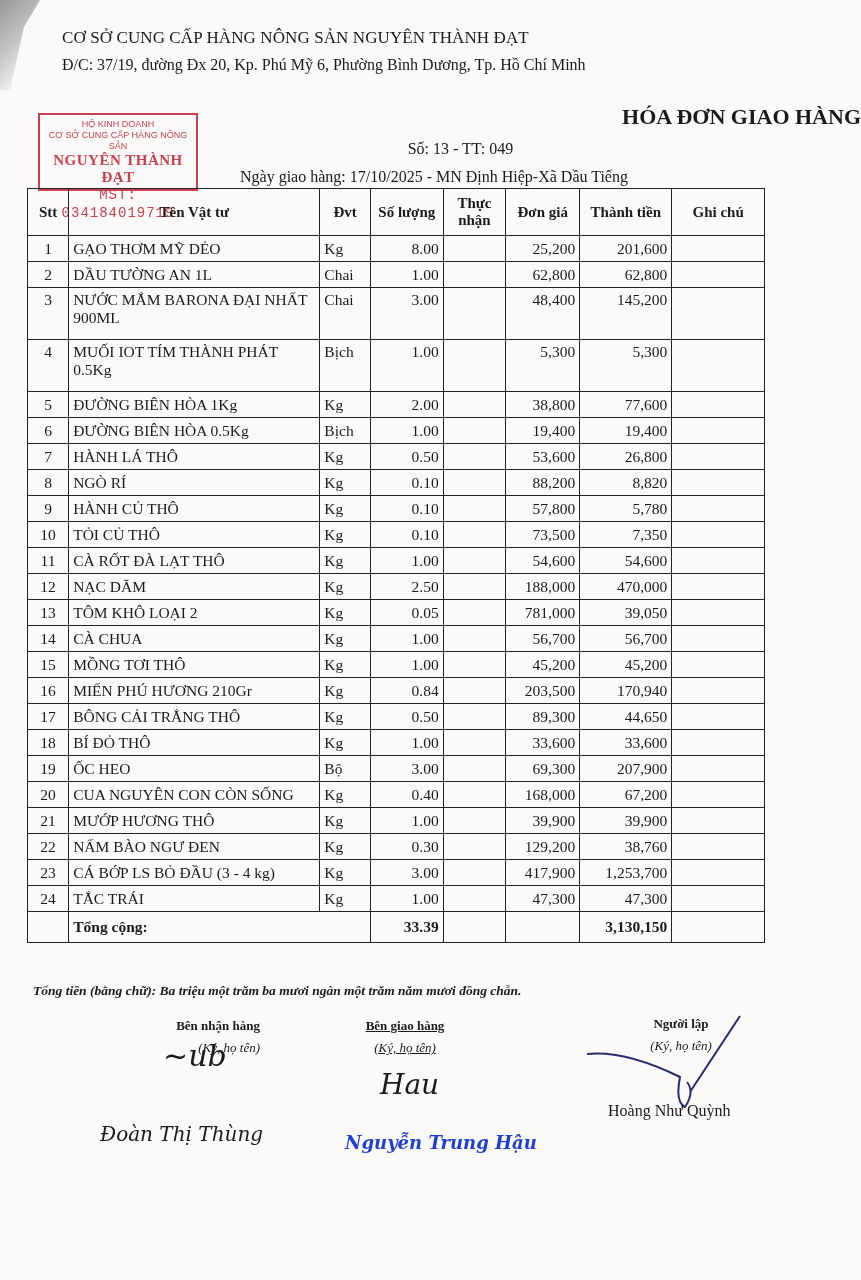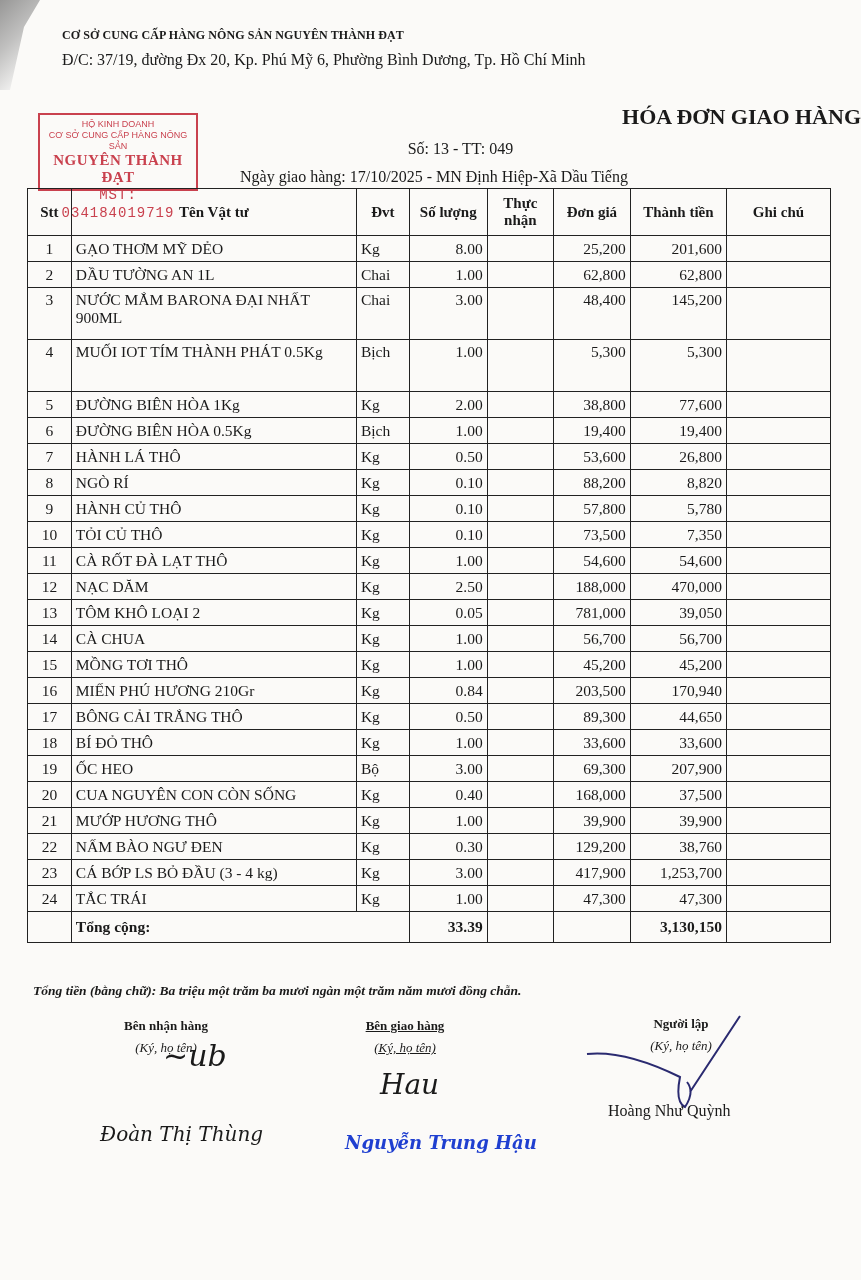--- a/index.html
+++ b/index.html
@@ -4,33 +4,33 @@
   <style>
     html, body { margin:0; padding:0; }
     body {
       width:861px; height:1280px; background:#fbfaf8; position:relative; overflow:hidden;
       font-family:"Liberation Serif", serif; color:#1a1a1a;
     }
     .torn { position:absolute; left:0; top:0; width:40px; height:90px;
       background:linear-gradient(135deg,#555 0%,#999 40%,#eee 80%,transparent 100%); opacity:0.6;
       clip-path:polygon(0 0,100% 0,60% 30%,25% 100%,0 100%); }
     .header { position:absolute; left:62px; top:28px; }
-    .company { font-weight:bold; font-size:12px; letter-spacing:0.1px; }
+    .company { font-weight:normal; font-size:17px; letter-spacing:0.1px; }
     .addr, .mail { font-size:16px; margin-top:8px; }
     .mail { margin-top:5px; }
     .stamp { position:absolute; left:38px; top:113px; width:160px; height:78px;
       border:2px solid #c9414e; color:#c9414e; text-align:center; box-sizing:border-box; padding-top:4px; }
     .stamp .l1, .stamp .l2 { font-family:"Liberation Sans", sans-serif; font-size:9px; line-height:11px; }
     .stamp .l3 { font-weight:bold; font-size:15px; line-height:17px; letter-spacing:0.5px; }
     .stamp .l4 { font-family:"Liberation Mono", monospace; font-size:14px; letter-spacing:1px; line-height:18px; }
     .title { position:absolute; left:0; width:861px; top:104px; text-align:right; padding-left:60px; box-sizing:border-box;
       font-weight:bold; font-size:22px; }
     .num { position:absolute; left:0; width:861px; top:140px; text-align:center; padding-left:60px; box-sizing:border-box; font-size:16px; }
     .date { position:absolute; left:240px; top:168px; font-size:16px; }
-    table { position:absolute; left:27px; top:188px; width:804px; border-collapse:collapse; font-size:15.5px; }
+    table { position:absolute; left:27px; top:188px; width:738px; border-collapse:collapse; font-size:15.5px; }
     th, td { border:1.2px solid #222; padding:0 4px; height:25px; }
     th { font-weight:bold; height:46px; font-size:15px; }
     td.c { text-align:center; }
     td.r { text-align:right; }
     tr.tall td { height:48px; vertical-align:top; padding-top:3px; }
     tr.total td { font-weight:bold; height:30px; }
     .words { position:absolute; left:33px; top:983px; font-size:13.5px; font-weight:bold; font-style:italic; }
     .sig { position:absolute; text-align:center; font-size:13px; }
     .sig .role { font-weight:bold; }
     .sig .hint { font-style:italic; margin-top:6px; }
@@ -271,21 +271,21 @@
         <td class="r">207,900</td>
         <td></td>
       </tr>
       <tr>
         <td class="c">20</td>
         <td>CUA NGUYÊN CON CÒN SỐNG</td>
         <td>Kg</td>
         <td class="r">0.40</td>
         <td></td>
         <td class="r">168,000</td>
-        <td class="r">37,500</td>
+        <td class="r">67,200</td>
         <td></td>
       </tr>
       <tr>
         <td class="c">21</td>
         <td>MƯỚP HƯƠNG THÔ</td>
         <td>Kg</td>
         <td class="r">1.00</td>
         <td></td>
         <td class="r">39,900</td>
         <td class="r">39,900</td>
@@ -330,21 +330,21 @@
       <td></td>
       <td></td>
       <td class="r">3,130,150</td>
       <td></td>
     </tr>
   </tfoot>
 </table>
 
 <div class="words">Tổng tiền (bằng chữ): Ba triệu một trăm ba mươi ngàn một trăm năm mươi đồng chẵn.</div>
 
-<div class="sig" style="left:91px; top:1018px; width:150px;">
+<div class="sig" style="left:110px; top:1018px; width:150px;text-align:right;">
   <div class="role">Bên nhận hàng</div>
   <div class="hint">(Ký, họ tên)</div>
 </div>
 <div class="hand" style="left:135px; top:1038px; font-size:30px;margin-left:28px;">~ub</div>
 <div class="hand" style="left:100px; top:1122px; font-size:20px;">Đoàn Thị Thùng</div>
 
 <div class="sig" style="left:330px; top:1018px; width:150px;text-decoration:underline;">
   <div class="role">Bên giao hàng</div>
   <div class="hint">(Ký, họ tên)</div>
 </div>

